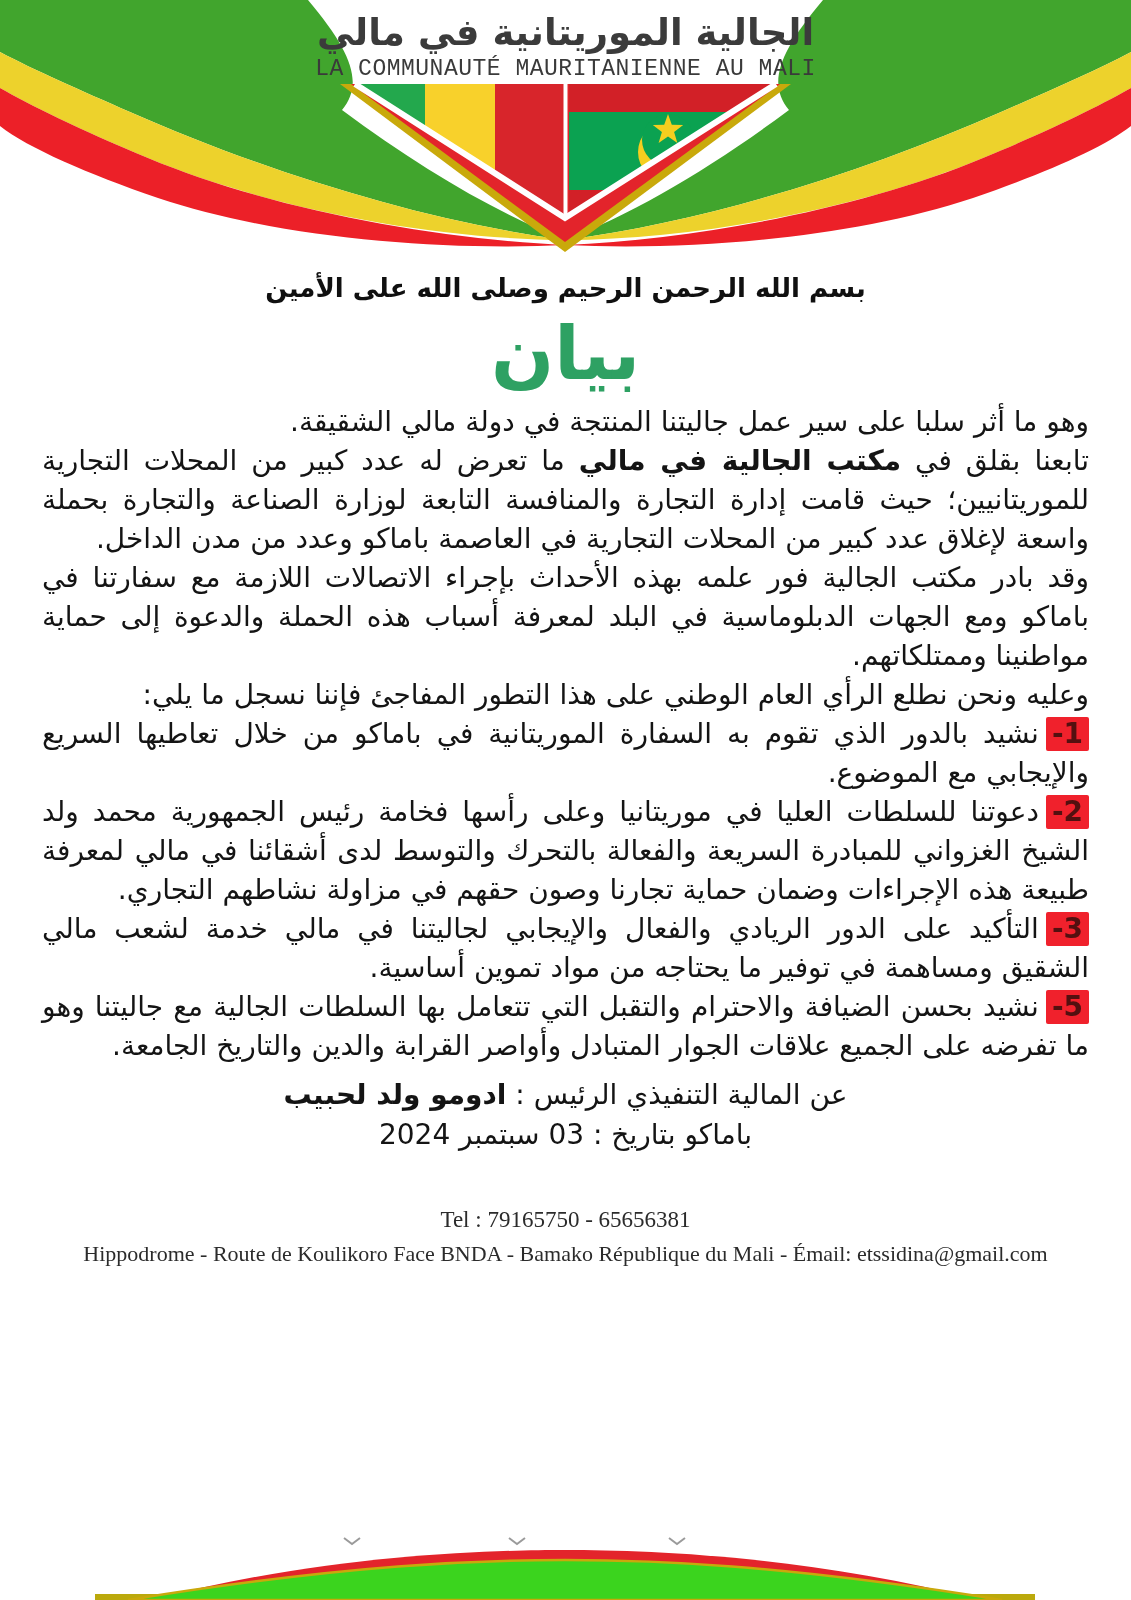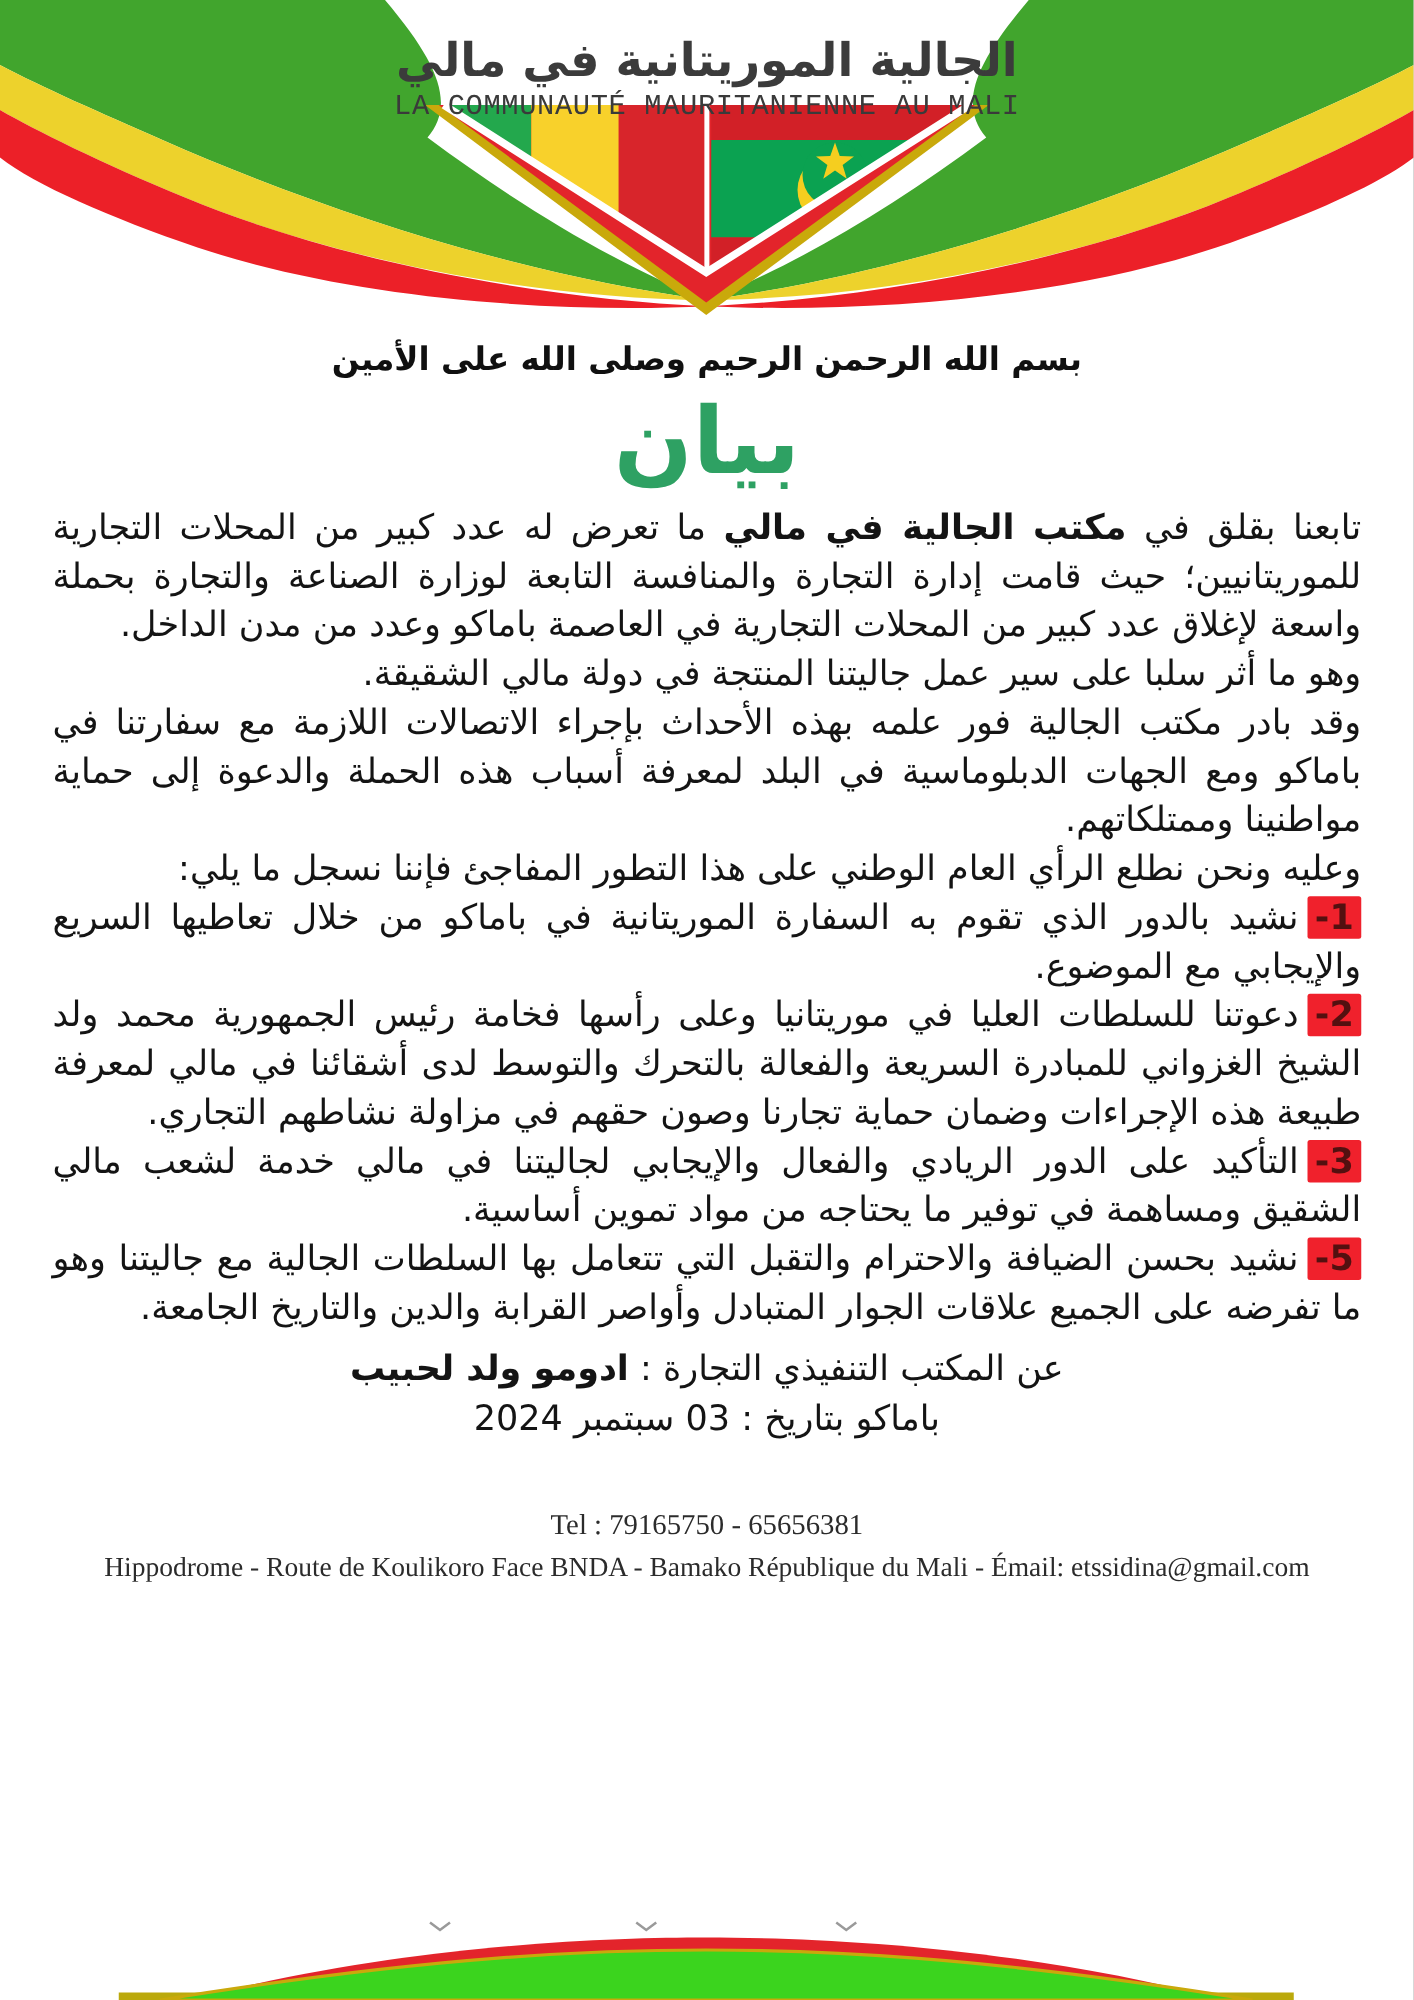--- a/index.html
+++ b/index.html
@@ -4,21 +4,21 @@
 <style>
   * { margin:0; padding:0; box-sizing:border-box; }
   body { background:#888; }
   .page{
     position:relative; width:1131px; height:1600px; margin:0 auto;
     background:#ffffff; overflow:hidden;
     font-family:"DejaVu Sans", sans-serif;
   }
   svg.hdr{ display:block; width:1131px; height:266px; }
   .hdr-titles{
-    position:absolute; top:28px; left:0; width:1131px; text-align:center; pointer-events:none;
+    position:absolute; top:12px; left:0; width:1131px; text-align:center; pointer-events:none;
   }
   .hdr-title-ar{
     direction:rtl; font-size:37px; font-weight:bold; color:#3b3b3b; line-height:1.15;
   }
   .hdr-title-fr{
     font-family:Liberation Mono, monospace; font-size:23px; color:#3a3a3a;
     letter-spacing:.5px; margin-top:1px;
   }
   .basmala{
     direction:rtl; text-align:center; font-size:26px; font-weight:bold; color:#101010;
@@ -98,33 +98,33 @@
   <div class="hdr-titles">
     <div class="hdr-title-ar">الجالية الموريتانية في مالي</div>
     <div class="hdr-title-fr">LA COMMUNAUTÉ MAURITANIENNE AU MALI</div>
   </div>
 
   <div class="basmala">بسم الله الرحمن الرحيم وصلى الله على الأمين</div>
 
   <div class="bayan">بيان</div>
 
   <div class="content">
+    <p>وهو ما أثر سلبا على سير عمل جاليتنا المنتجة في دولة مالي الشقيقة.</p>
     <p><span>تابعنا بقلق في </span><b>مكتب الجالية في مالي</b><span> ما تعرض له عدد كبير من المحلات التجارية للموريتانيين؛ حيث قامت إدارة التجارة والمنافسة التابعة لوزارة الصناعة والتجارة بحملة واسعة لإغلاق عدد كبير من المحلات التجارية في العاصمة باماكو وعدد من مدن الداخل.</span></p>
-    <p>وهو ما أثر سلبا على سير عمل جاليتنا المنتجة في دولة مالي الشقيقة.</p>
     <p>وقد بادر مكتب الجالية فور علمه بهذه الأحداث بإجراء الاتصالات اللازمة مع سفارتنا في باماكو ومع الجهات الدبلوماسية في البلد لمعرفة أسباب هذه الحملة والدعوة إلى حماية مواطنينا وممتلكاتهم.</p>
     <p>وعليه ونحن نطلع الرأي العام الوطني على هذا التطور المفاجئ فإننا نسجل ما يلي:</p>
 
     <p><span class="num">1-</span><span>نشيد بالدور الذي تقوم به السفارة الموريتانية في باماكو من خلال تعاطيها السريع والإيجابي مع الموضوع.</span></p>
     <p><span class="num">2-</span><span>دعوتنا للسلطات العليا في موريتانيا وعلى رأسها فخامة رئيس الجمهورية محمد ولد الشيخ الغزواني للمبادرة السريعة والفعالة بالتحرك والتوسط لدى أشقائنا في مالي لمعرفة طبيعة هذه الإجراءات وضمان حماية تجارنا وصون حقهم في مزاولة نشاطهم التجاري.</span></p>
     <p><span class="num">3-</span><span>التأكيد على الدور الريادي والفعال والإيجابي لجاليتنا في مالي خدمة لشعب مالي الشقيق ومساهمة في توفير ما يحتاجه من مواد تموين أساسية.</span></p>
     <p><span class="num">5-</span><span>نشيد بحسن الضيافة والاحترام والتقبل التي تتعامل بها السلطات الجالية مع جاليتنا وهو ما تفرضه على الجميع علاقات الجوار المتبادل وأواصر القرابة والدين والتاريخ الجامعة.</span></p>
   </div>
 
   <div class="signature">
-    <div><span>عن المكتب التنفيذي التجارة : </span><span class="sig-name">ادومو ولد لحبيب</span></div>
+    <div><span>عن المالية التنفيذي الرئيس : </span><span class="sig-name">ادومو ولد لحبيب</span></div>
     <div>باماكو بتاريخ : 03 سبتمبر 2024</div>
   </div>
 
   <div class="footer-block">
     <div class="footer-tel">Tel : 79165750 - 65656381</div>
     <div class="footer-address">Hippodrome - Route de Koulikoro Face BNDA - Bamako République du Mali - Émail: etssidina@gmail.com</div>
   </div>
 
   <svg class="mound" viewBox="0 0 1131 70" aria-hidden="true">
     <polyline points="344,8 352,14 360,8" fill="none" stroke="#9a9a9a" stroke-width="2"></polyline>

